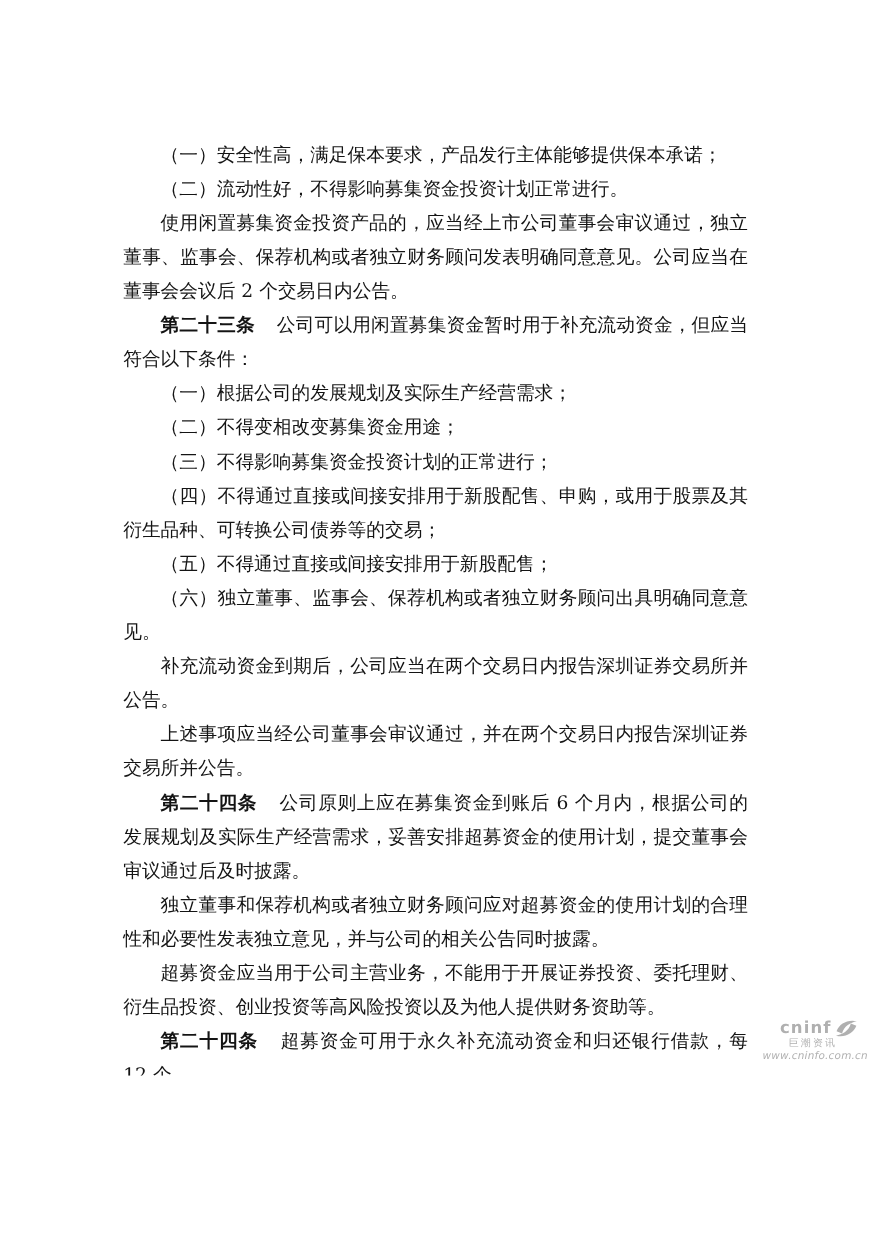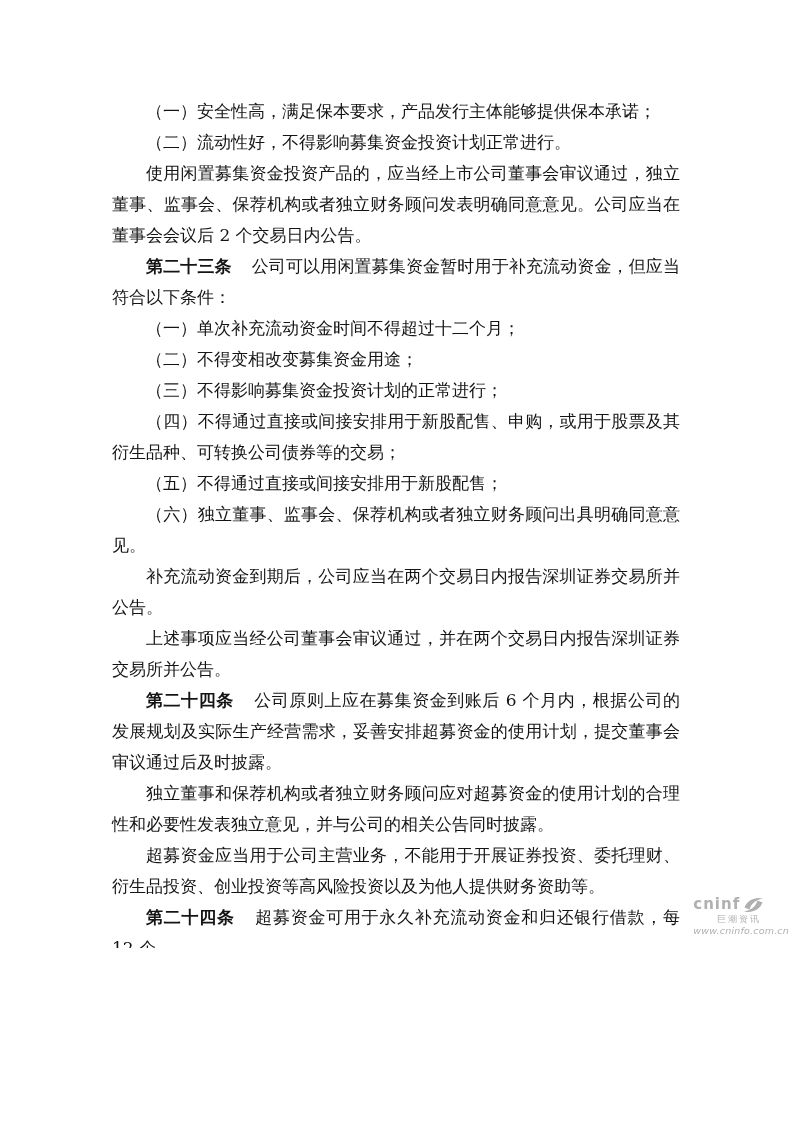--- a/index.html
+++ b/index.html
@@ -7,20 +7,21 @@
     padding: 0;
     background: #ffffff;
   }
   .page {
     position: relative;
     width: 793px;
     height: 948px;
     background: #ffffff;
     overflow: hidden;
     font-family: "DejaVu Serif", "Liberation Serif", serif;
+    margin-top: 30px;
   }
   .content {
     position: absolute;
     left: 112px;
     top: 96px;
     width: 568px;
     color: #141414;
     font-size: 17px;
     line-height: 31px;
     text-align: justify;
@@ -39,20 +40,21 @@
     right: 4px;
     bottom: 12px;
     color: #b0b0b0;
     font-family: "DejaVu Sans", "Liberation Sans", sans-serif;
     text-align: right;
     line-height: 1.05;
   }
   .wm-row1 {
     display: flex;
     align-items: center;
+    justify-content: flex-end;
     gap: 3px;
     padding-right: 9px;
   }
   .wm-logo-text {
     font-weight: bold;
     font-size: 15px;
     letter-spacing: 1px;
   }
   .wm-icon svg {
     display: block;
@@ -93,21 +95,21 @@
         <span>使用闲置募集资金投资产品的，应当经上市公司董事会审议通过，独立董事、监事会、保荐机构或者独立财务顾问发表明确同意意见。公司应当在董事会会议后 2 个交易日内公告。</span>
       </p>
 
       <p class="para">
         <span class="article-no">第二十三条</span>
         <span>公司可以用闲置募集资金暂时用于补充流动资金，但应当符合以下条件：</span>
       </p>
 
       <p class="para">
         
-        <span>（一）单次补充流动资金时间不得超过十二个月；</span>
+        <span>（一）根据公司的发展规划及实际生产经营需求；</span>
       </p>
 
       <p class="para">
         
         <span>（二）不得变相改变募集资金用途；</span>
       </p>
 
       <p class="para">
         
         <span>（三）不得影响募集资金投资计划的正常进行；</span>

